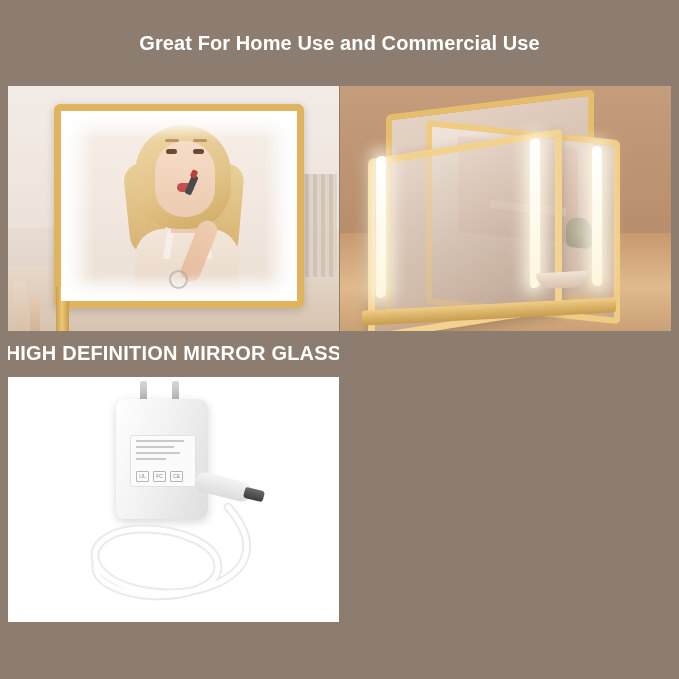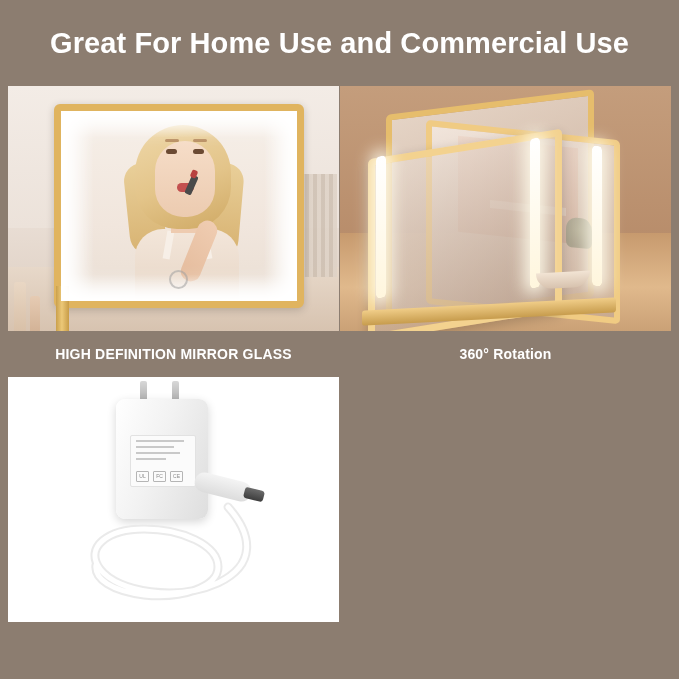--- a/index.html
+++ b/index.html
@@ -26,21 +26,21 @@
     top: 0; left: 0;
     width: 679px;
     height: 86px;
     display: flex;
     align-items: center;
     justify-content: center;
     background: #8c7d70;
   }
   .header-title {
     color: #ffffff;
-    font-size: 29px;
+    font-size: 20px;
     font-weight: bold;
     letter-spacing: 0.1px;
     text-align: left;
     white-space: nowrap;
   }
   
   .grid {
     position: absolute;
     left: 8px;
     top: 86px;
@@ -69,21 +69,21 @@
     bottom: 0;
     width: 100%;
     height: 45px;
     display: flex;
     align-items: center;
     justify-content: center;
     background: #8c7d70;
   }
   .caption-text {
     color: #ffffff;
-    font-size: 14px;
+    font-size: 20px;
     font-weight: bold;
     letter-spacing: 0.2px;
     text-align: center;
     white-space: nowrap;
   }
 
   
   .c1 {
     background: linear-gradient(180deg, #efe7e0 0%, #eadfd6 52%, #e3d6cb 75%, #d9c8ba 100%);
   }
@@ -478,23 +478,20 @@
         <div class="pic-inside"></div>
         <div class="shelf"></div>
         <div class="plant"></div>
         <div class="frame-mid"></div>
         <div class="frame-front"></div>
         <div class="ledbar led-a"></div>
         <div class="ledbar led-b"></div>
         <div class="ledbar led-c"></div>
         <div class="bowl"></div>
         <div class="base-bar"></div>
-      </div>
-      <div class="caption">
-        <span class="caption-text">360° Rotation</span>
       </div>
     </div>
 
     <div class="cell">
       <div class="photo c4">
         <div class="prong l"></div>
         <div class="prong r"></div>
         <div class="adapter"></div>
         <div class="adapter-label">
           <div class="lbl-line w1"></div>

